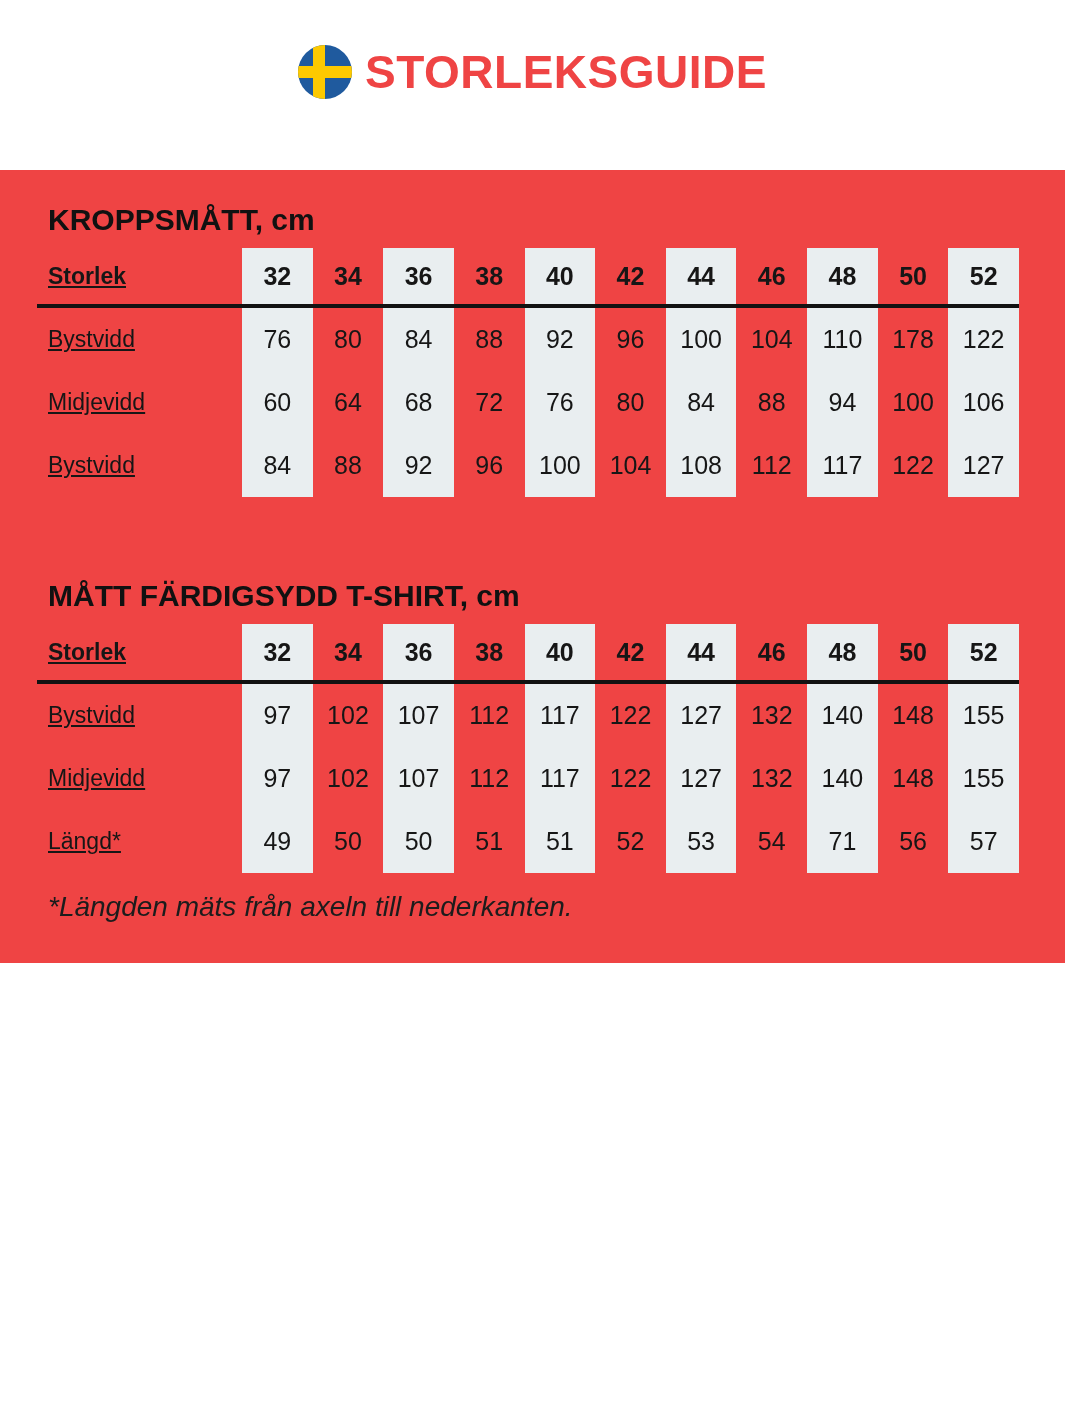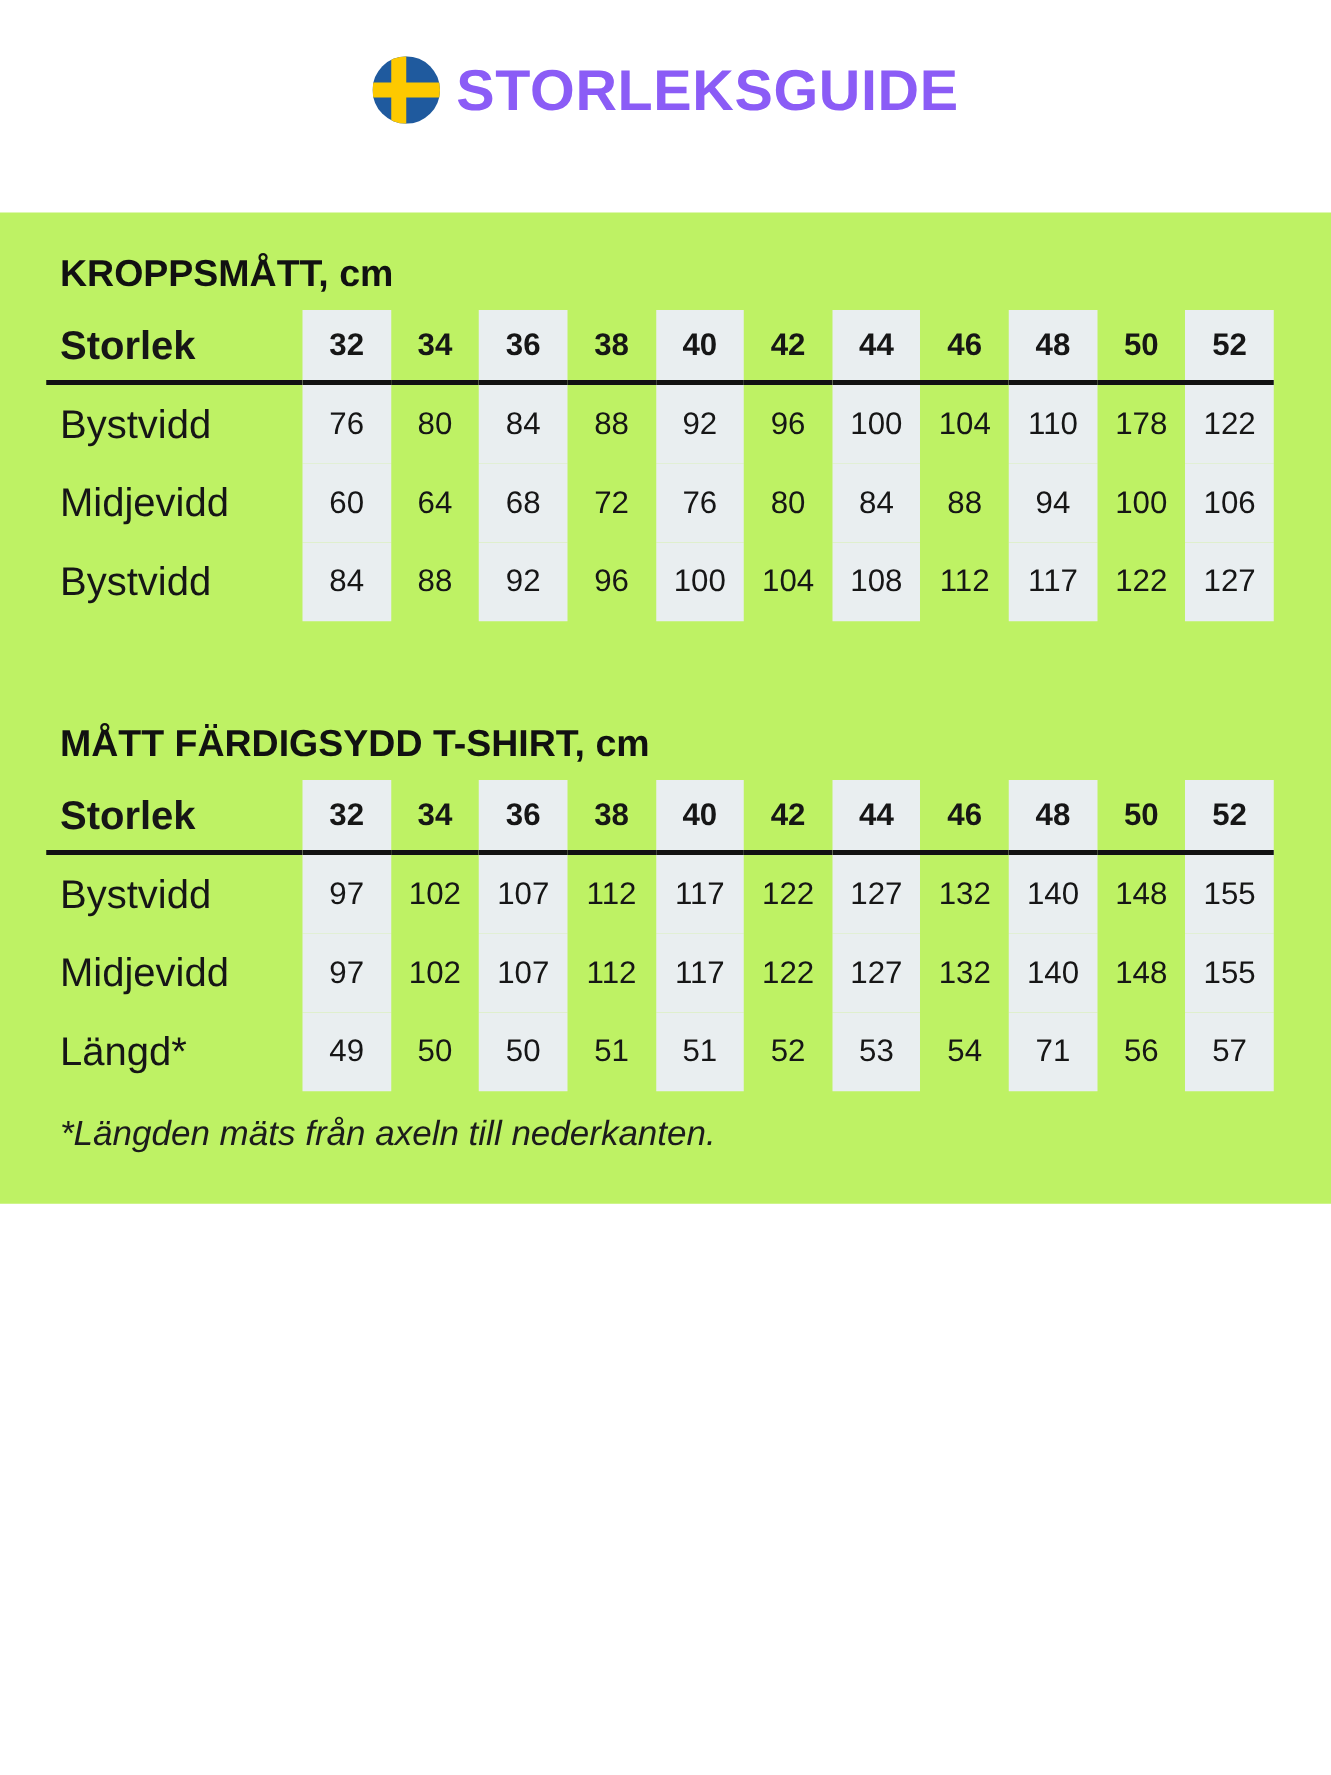--- a/index.html
+++ b/index.html
@@ -24,26 +24,26 @@
     background: #ffffff;
   }
   .flag { width: 54px; height: 54px; display: inline-block; flex: 0 0 auto; }
   .flag svg { display: block; }
   h1.page-title {
     margin: 0;
     font-size: 46px;
     line-height: 1;
     font-weight: 800;
     letter-spacing: 0.5px;
-    color: #8b5cf6;
+    color: #ef4444;
   }
 
   
   .panel {
-    background: #bef264;
+    background: #ef4444;
     box-sizing: border-box;
     padding: 32px 46px 40px 37px;
   }
 
   h2.table-heading {
     margin: 0 0 10px 11px;
     font-size: 30px;
     line-height: 1.2;
     font-weight: 700;
     color: #111111;
@@ -57,21 +57,21 @@
     width: 982px;
   }
   .cell {
     display: flex;
     align-items: center;
     height: 63px;
     font-size: 25px;
     color: #161616;
   }
   .cell.num { justify-content: center; }
-  .cell.label { justify-content: flex-start; padding-left: 11px; font-size: 32px; }
+  .cell.label { justify-content: flex-start; padding-left: 11px; font-size: 23px; text-decoration: underline; }
   .cell.head {
     height: 56px;
     border-bottom: 4px solid #121212;
     font-weight: 700;
   }
   .cell.stripe { background: #e9eef0; }
 
   .footnote {
     margin: 18px 0 0 11px;
     font-size: 28px;

